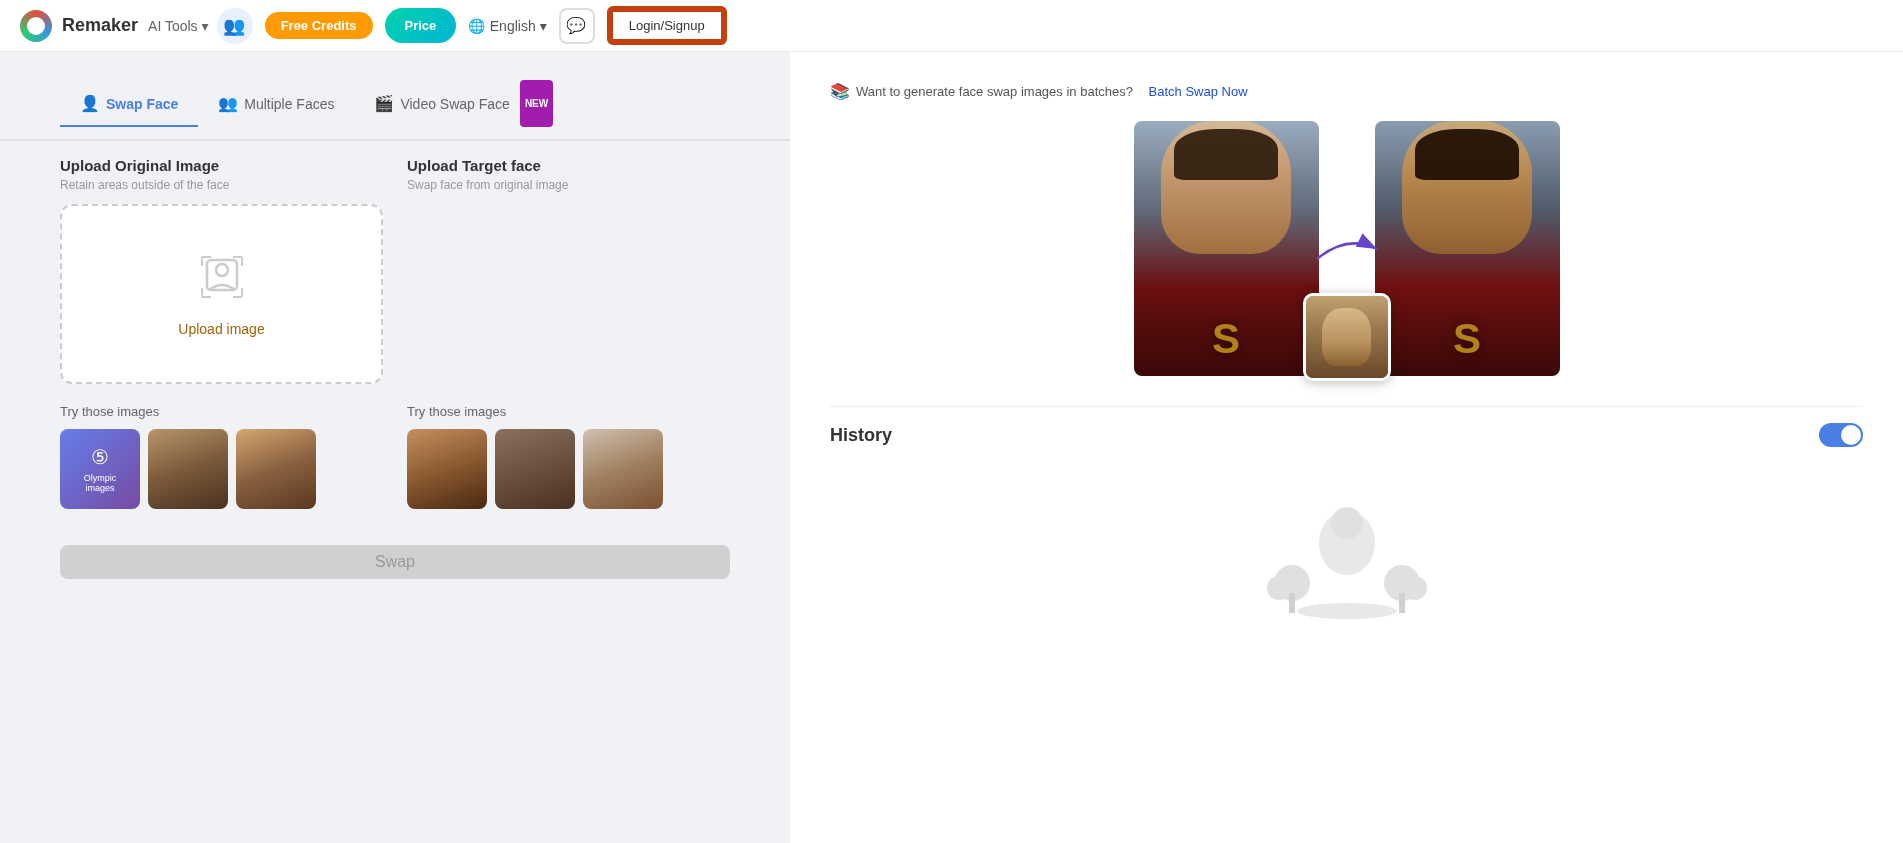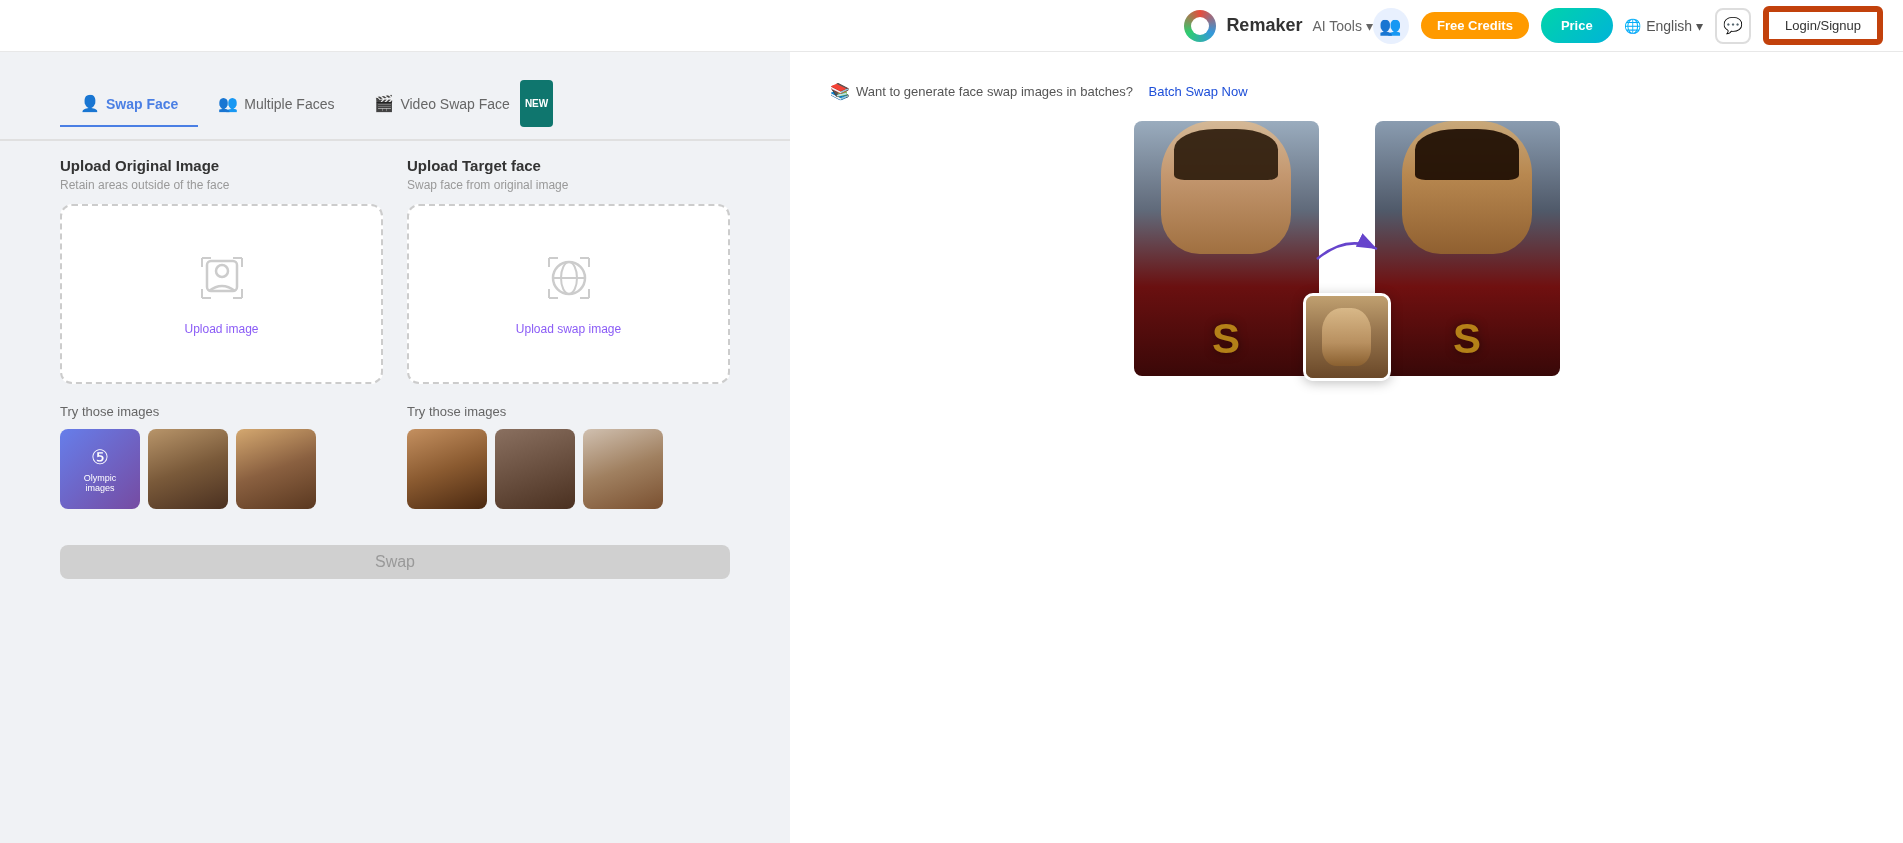--- a/index.html
+++ b/index.html
@@ -1,22 +1,22 @@
 <!DOCTYPE html>
 <html><head>
   <meta charset="utf-8">
   <style>
     * { box-sizing: border-box; margin: 0; padding: 0; }
     body { font-family: -apple-system, BlinkMacSystemFont, 'Segoe UI', sans-serif; background: #f0f2f5; min-height: 843px; }
 
     
     .header {
-      display: flex; align-items: center; justify-content: flex-end;
+      display: flex; align-items: center; justify-content: flex-start;
       background: #fff; padding: 0 20px; height: 52px;
-      border-bottom: 1px solid #e8e8e8; position: relative; z-index: 10;
+      border-bottom: 1px solid #e8e8e8; position: relative; z-index: 10; gap: 8px;
     }
     .header-left { display: flex; align-items: center; gap: 10px; }
     .logo { width: 32px; height: 32px; border-radius: 50%; background: conic-gradient(#e74c3c, #3498db, #2ecc71, #e74c3c); display: flex; align-items: center; justify-content: center; }
     .logo-inner { width: 18px; height: 18px; border-radius: 50%; background: #fff; }
     .brand-name { font-size: 18px; font-weight: 600; color: #333; }
     .ai-tools { display: flex; align-items: center; gap: 4px; color: #666; font-size: 14px; cursor: pointer; }
     .header-right { display: flex; align-items: center; gap: 12px; }
     .users-icon { width: 36px; height: 36px; border-radius: 50%; background: #e8f0fe; display: flex; align-items: center; justify-content: center; color: #4a7fe4; font-size: 18px; cursor: pointer; }
     .free-credits-btn { background: #ff9a00; color: #fff; border: none; border-radius: 20px; padding: 6px 16px; font-size: 13px; font-weight: 600; cursor: pointer; }
     .price-btn { background: linear-gradient(135deg, #00d4aa, #00b4d8); color: #fff; border: none; border-radius: 20px; padding: 10px 20px; font-size: 13px; font-weight: 600; cursor: pointer; }
@@ -28,35 +28,35 @@
     .main-container { display: flex; height: calc(843px - 52px); }
 
     
     .left-panel { width: 790px; background: #f0f2f5; padding: 0; flex-shrink: 0; }
 
     
     .tabs { display: flex; align-items: center; gap: 0; padding: 16px 60px 0; background: #f0f2f5; border-bottom: 2px solid #e0e0e0; }
     .tab { display: flex; align-items: center; gap: 6px; padding: 12px 20px; cursor: pointer; font-size: 14px; color: #666; border-bottom: 2px solid transparent; margin-bottom: -2px; }
     .tab.active { color: #4a7fe4; border-bottom: 2px solid #4a7fe4; font-weight: 600; }
     .tab-icon { font-size: 16px; }
-    .new-badge { background: #0f766e; color: #fff; font-size: 10px; font-weight: 700; padding: 18px 5px; border-radius: 4px; margin-left: 4px; }
+    .new-badge { background: #a21caf; color: #fff; font-size: 10px; font-weight: 700; padding: 18px 5px; border-radius: 4px; margin-left: 4px; }
 
     
     .upload-section { padding: 16px 60px; }
     .upload-row { display: flex; gap: 24px; margin-bottom: 20px; }
     .upload-box { flex: 1; }
     .upload-label { font-size: 15px; font-weight: 600; color: #333; margin-bottom: 4px; }
     .upload-sublabel { font-size: 12px; color: #999; margin-bottom: 12px; }
     .upload-area {
       border: 2px dashed #ccc; border-radius: 12px; background: #fff;
       display: flex; flex-direction: column; align-items: center; justify-content: center;
       height: 180px; cursor: pointer; transition: border-color 0.2s;
     }
     .upload-icon { font-size: 40px; color: #ccc; margin-bottom: 10px; }
-    .upload-text { font-size: 12px; color: #8b5cf6; }
+    .upload-text { font-size: 14px; color: #a16207; }
 
     
     .try-label { font-size: 13px; color: #666; margin-bottom: 10px; }
     .try-images { display: flex; gap: 8px; }
     .try-image {
       width: 80px; height: 80px; border-radius: 8px; overflow: hidden; cursor: pointer;
       background: #ddd; flex-shrink: 0;
     }
     .try-image.olympic {
       background: linear-gradient(135deg, #667eea, #764ba2);
@@ -168,38 +168,20 @@
                 <line x1="45" y1="45" x2="45" y2="36" stroke="#ccc" stroke-width="2"></line>
               </svg>
             </div>
             <div class="upload-text">Upload image</div>
           </div>
         </div>
 
         <div class="upload-box">
           <div class="upload-label">Upload Target face</div>
           <div class="upload-sublabel">Swap face from original image</div>
-          <div class="upload-area">
-            <div class="upload-icon">
-              <svg width="50" height="50" viewBox="0 0 50 50" fill="none">
-                <circle cx="25" cy="25" r="16" stroke="#ccc" stroke-width="2.5" fill="none"></circle>
-                <ellipse cx="25" cy="25" rx="8" ry="16" stroke="#ccc" stroke-width="2" fill="none"></ellipse>
-                <line x1="9" y1="25" x2="41" y2="25" stroke="#ccc" stroke-width="2"></line>
-                <line x1="5" y1="5" x2="14" y2="5" stroke="#ccc" stroke-width="2"></line>
-                <line x1="5" y1="5" x2="5" y2="14" stroke="#ccc" stroke-width="2"></line>
-                <line x1="45" y1="5" x2="36" y2="5" stroke="#ccc" stroke-width="2"></line>
-                <line x1="45" y1="5" x2="45" y2="14" stroke="#ccc" stroke-width="2"></line>
-                <line x1="5" y1="45" x2="14" y2="45" stroke="#ccc" stroke-width="2"></line>
-                <line x1="5" y1="45" x2="5" y2="36" stroke="#ccc" stroke-width="2"></line>
-                <line x1="45" y1="45" x2="36" y2="45" stroke="#ccc" stroke-width="2"></line>
-                <line x1="45" y1="45" x2="45" y2="36" stroke="#ccc" stroke-width="2"></line>
-              </svg>
-            </div>
-            <div class="upload-text">Upload swap image</div>
-          </div>
         </div>
       </div>
 
       <div class="upload-row">
 
         <div class="upload-box">
           <div class="try-label">Try those images</div>
           <div class="try-images">
             <div class="try-image olympic">
               <div class="olympic-rings">⑤</div>
@@ -262,15 +244,40 @@
         </div>
 
         <div style="position:absolute; bottom:-5px; left:50%; transform:translateX(-50%); width:88px; height:88px; border-radius:10px; background: linear-gradient(to bottom, #c8a878 0%, #a07848 50%, #786040 100%); border: 3px solid #fff; box-shadow: 0 2px 12px rgba(0,0,0,0.25); overflow:hidden; z-index:20;">
           <div style="width:100%; height:100%; background: linear-gradient(to bottom, #c0a070 0%, #9a7850 40%, #6a4828 100%); display:flex; align-items:center; justify-content:center;">
             <div style="width:60%; height:70%; background: linear-gradient(to bottom, #d8b888 0%, #b89060 60%, #8a6030 100%); border-radius: 40% 40% 30% 30%;"></div>
           </div>
         </div>
       </div>
     </div>
 
+    <div class="history-section">
+      <div class="history-header">
+        <div class="history-title">History</div>
+        <div class="toggle">
+          <div class="toggle-dot"></div>
+        </div>
+      </div>
+
+      <div class="empty-history">
+        <svg width="160" height="130" viewBox="0 0 160 130">
+
+          <circle cx="25" cy="90" r="18" fill="#e0e0e0"></circle>
+          <rect x="22" y="100" width="6" height="20" fill="#d0d0d0"></rect>
+          <circle cx="135" cy="90" r="18" fill="#e0e0e0"></circle>
+          <rect x="132" y="100" width="6" height="20" fill="#d0d0d0"></rect>
+          <circle cx="148" cy="95" r="12" fill="#e0e0e0"></circle>
+          <circle cx="12" cy="95" r="12" fill="#e0e0e0"></circle>
+
+          <ellipse cx="80" cy="50" rx="28" ry="32" fill="#e8e8e8"></ellipse>
+          <circle cx="80" cy="30" r="16" fill="#e0e0e0"></circle>
+
+          <ellipse cx="80" cy="118" rx="50" ry="8" fill="#e8e8e8"></ellipse>
+        </svg>
+      </div>
+    </div>
   </div>
 
 </div>
 
 </body></html>

